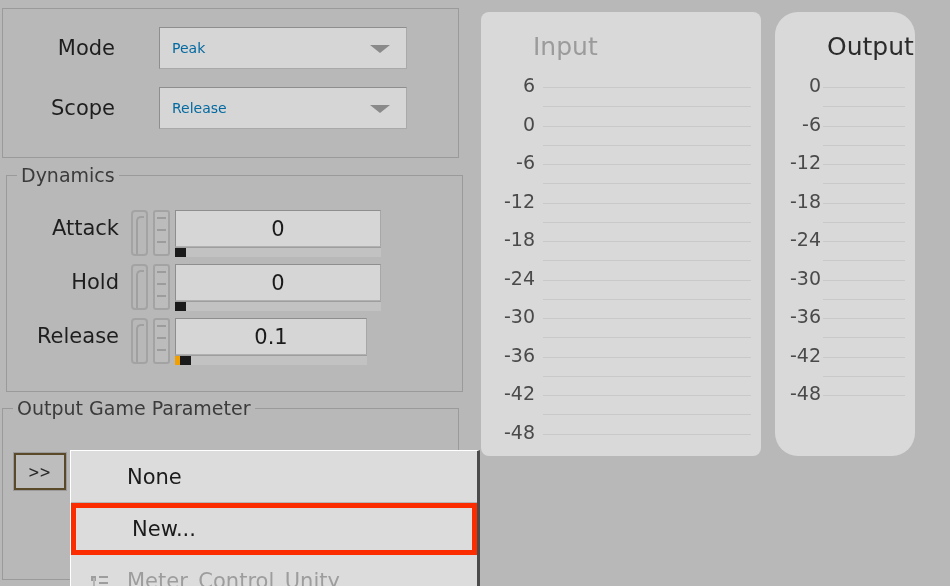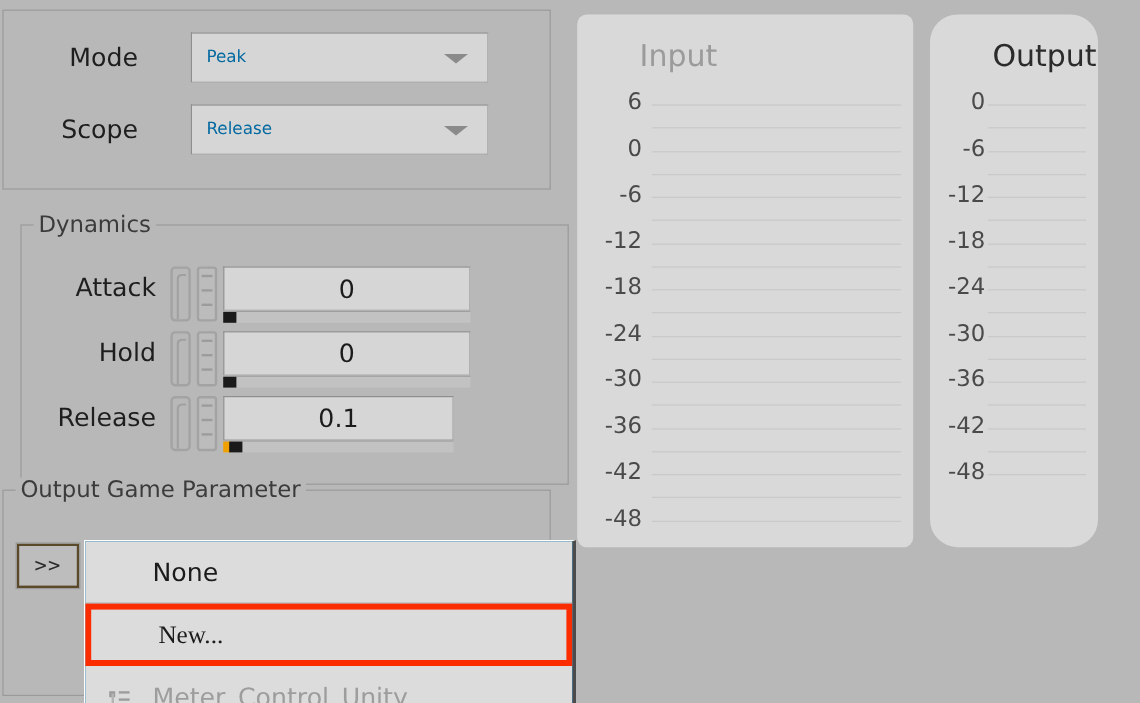--- a/index.html
+++ b/index.html
@@ -82,22 +82,22 @@
     right: 16px; top: 50%;
     width: 0; height: 0;
     margin-top: -3px;
     border-left: 10px solid transparent;
     border-right: 10px solid transparent;
     border-top: 8px solid #8a8a8a;
   }
 
   
   #group-dyn {
-    left: 17px; top: 175px;
-    width: 455px; height: 215px; margin-top: 12px;
+    left: 6px; top: 175px;
+    width: 455px; height: 215px;
   }
 
   .dyn-row {
     position: absolute;
     left: 0; right: 0;
     height: 50px;
   }
   .dyn-label {
     position: absolute;
     left: 0; top: 10px;
@@ -199,21 +199,21 @@
     letter-spacing: 1px;
     font-family: "DejaVu Sans Mono", "Liberation Mono", monospace;
     z-index: 6;
   }
 
   
   #popup-menu {
     position: absolute;
     left: 70px; top: 450px;
     width: 410px; height: 136px;
-    background: #0369a1;
+    background: #1d4ed8;
     border-top: 1px solid #ffffff;
     border-left: 1px solid #ffffff;
     border-right: 3px solid #4b4b4b;
     box-sizing: border-box;
     z-index: 10;
     overflow: hidden;
   }
   .menu-item {
     position: relative;
     box-sizing: border-box;
@@ -233,21 +233,20 @@
   .menu-item .mi-label {
     color: #1b1b1b;
     font-size: 21px;
     white-space: nowrap;
   }
   .menu-item.disabled .mi-label { color: #9d9d9d; }
   .menu-item.highlight {
     border: 5px solid #fb2d00;
     border-bottom-width: 5px;
     height: 52px;
-    font-family: Liberation Serif, serif;
   }
   .menu-item.highlight .mi-label { color: #1b1b1b; }
 
   
   .tree-icon { position: relative; width: 20px; height: 14px; }
   .tree-icon .dot {
     position: absolute; left: 2px; top: 2px;
     width: 5px; height: 5px; background: #9d9d9d;
   }
   .tree-icon .stem {

